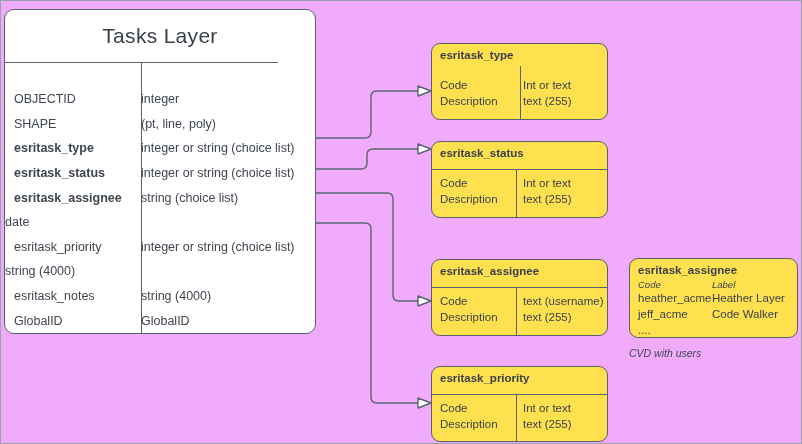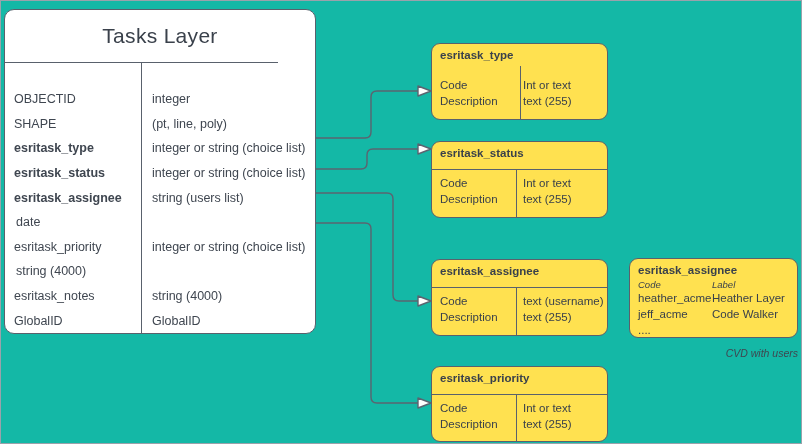--- a/index.html
+++ b/index.html
@@ -1,50 +1,50 @@
 <!DOCTYPE html>
 <html><head>
 <meta charset="utf-8">
 <style>
   html,body{margin:0;padding:0;background:#fff;font-family:"Liberation Sans",sans-serif;}
   .canvas{position:relative;width:802px;height:444px;box-sizing:border-box;
-          border:1px solid #9aa2ab;background:#14b8a6;overflow:hidden;}
+          border:1px solid #9aa2ab;background:#f0abfc;overflow:hidden;}
 
   
   .tasks{position:absolute;left:3px;top:8px;width:312px;height:325px;
          box-sizing:border-box;border:1.6px solid #59616c;border-radius:10px;background:#fff;}
   .tasks-title{height:52px;display:flex;align-items:center;justify-content:center;
                font-size:21px;color:#3a414b;letter-spacing:.3px;}
   .tasks-title-rule{position:absolute;left:-1px;top:52px;width:274px;border-top:1.5px solid #59616c;}
   .tasks-col-rule{position:absolute;left:136px;top:52px;bottom:0;width:0;border-left:1.5px solid #59616c;}
   .tasks-rows{position:absolute;left:0;top:77px;right:0;}
   .frow{display:flex;height:24.6px;align-items:center;font-size:12.5px;color:#3f4650;}
   .fname{width:127px;padding-left:9px;white-space:nowrap;}
-  .ftype{padding-left:11px;white-space:nowrap;}
+  .ftype{white-space:nowrap;}
   .frow.bold .fname{font-weight:bold;}
 
   
   .dbox{position:absolute;left:430px;width:177px;height:77px;box-sizing:border-box;
         background:#ffe150;border:1.4px solid #59616c;border-radius:9px;color:#3a414b;}
   .dbox .btitle{position:absolute;left:8px;top:5px;font-weight:bold;font-size:11.5px;white-space:nowrap;}
   .dbox .hrule{position:absolute;left:0;right:0;top:27px;border-top:1.4px solid #59616c;}
   .dbox .vrule{position:absolute;left:84px;top:27px;bottom:0;width:0;border-left:1.4px solid #59616c;}
   .dbox.nohr .vrule{top:22px;left:88px;}
   .dbox .lcol{position:absolute;left:8px;top:33px;font-size:11.5px;line-height:16px;white-space:nowrap;}
   .dbox .rcol{position:absolute;left:91px;top:33px;font-size:11.5px;line-height:16px;white-space:nowrap;}
 
   
   .cvd{position:absolute;left:628px;top:257px;width:169px;height:80px;box-sizing:border-box;
        background:#ffe150;border:1.4px solid #59616c;border-radius:9px;color:#3a414b;}
   .cvd .btitle{position:absolute;left:8px;top:5px;font-weight:bold;font-size:11.5px;white-space:nowrap;}
   .cvd .hdr{position:absolute;top:20px;font-size:9.5px;font-style:italic;white-space:nowrap;}
   .cvd .hdr.code{left:8px;} .cvd .hdr.label{left:82px;}
   .cvd .ccol{position:absolute;left:8px;top:31px;font-size:11.5px;line-height:16px;white-space:nowrap;}
   .cvd .lcol2{position:absolute;left:82px;top:31px;font-size:11.5px;line-height:16px;white-space:nowrap;}
-  .cvd-caption{position:absolute;left:628px;top:346px;width:169px;text-align:right;
+  .cvd-caption{position:absolute;left:628px;top:346px;width:169px;text-align:left;
                font-style:italic;font-size:10.5px;color:#3f4650;}
 
   
   .wires{position:absolute;left:0;top:0;width:802px;height:444px;pointer-events:none;}
   .wires path{fill:none;stroke:#5b6470;stroke-width:1.4;}
   .wires polygon{fill:#ffffff;stroke:#5b6470;stroke-width:1.4;stroke-linejoin:round;}
 </style>
 </head>
 <body>
 
@@ -85,21 +85,21 @@
       <div class="frow bold">
         <span class="fname">esritask_type</span>
         <span class="ftype">integer or string (choice list)</span>
       </div>
       <div class="frow bold">
         <span class="fname">esritask_status</span>
         <span class="ftype">integer or string (choice list)</span>
       </div>
       <div class="frow bold">
         <span class="fname">esritask_assignee</span>
-        <span class="ftype">string (users list)</span>
+        <span class="ftype">string (choice list)</span>
       </div>
       <div class="frow">
         <span class="ftype">date</span>
       </div>
       <div class="frow">
         <span class="fname">esritask_priority</span>
         <span class="ftype">integer or string (choice list)</span>
       </div>
       <div class="frow">
         <span class="ftype">string (4000)</span>

